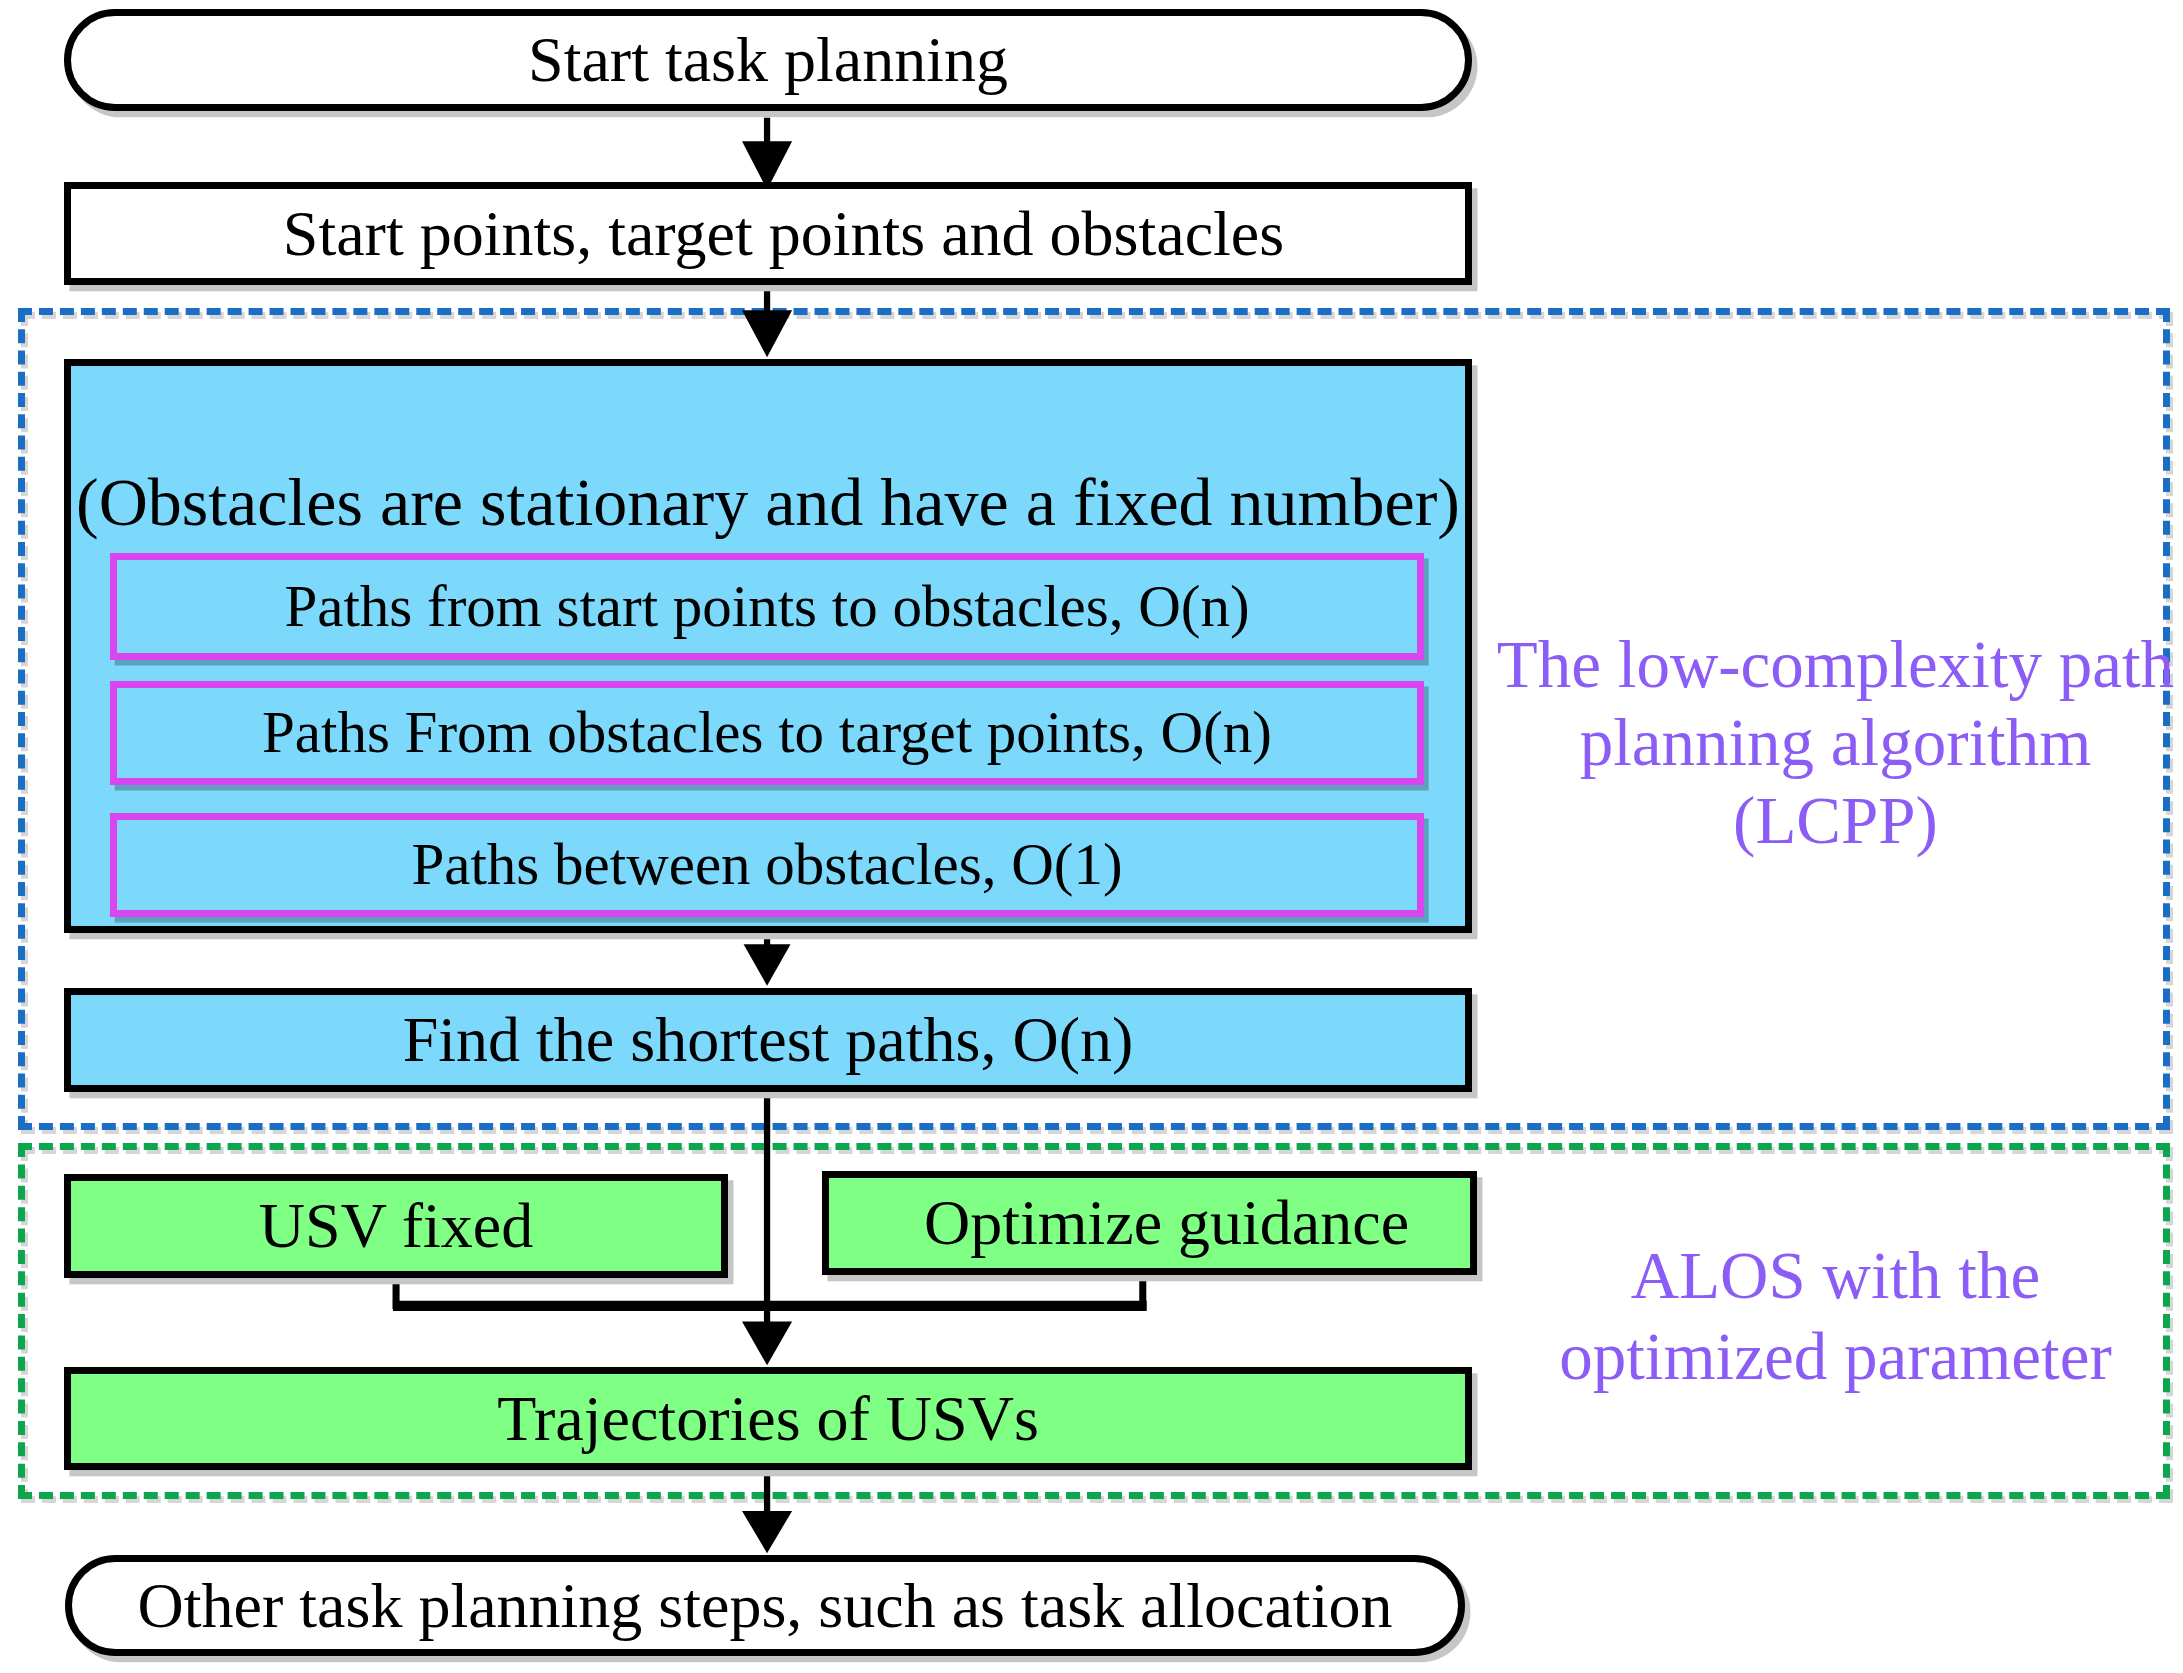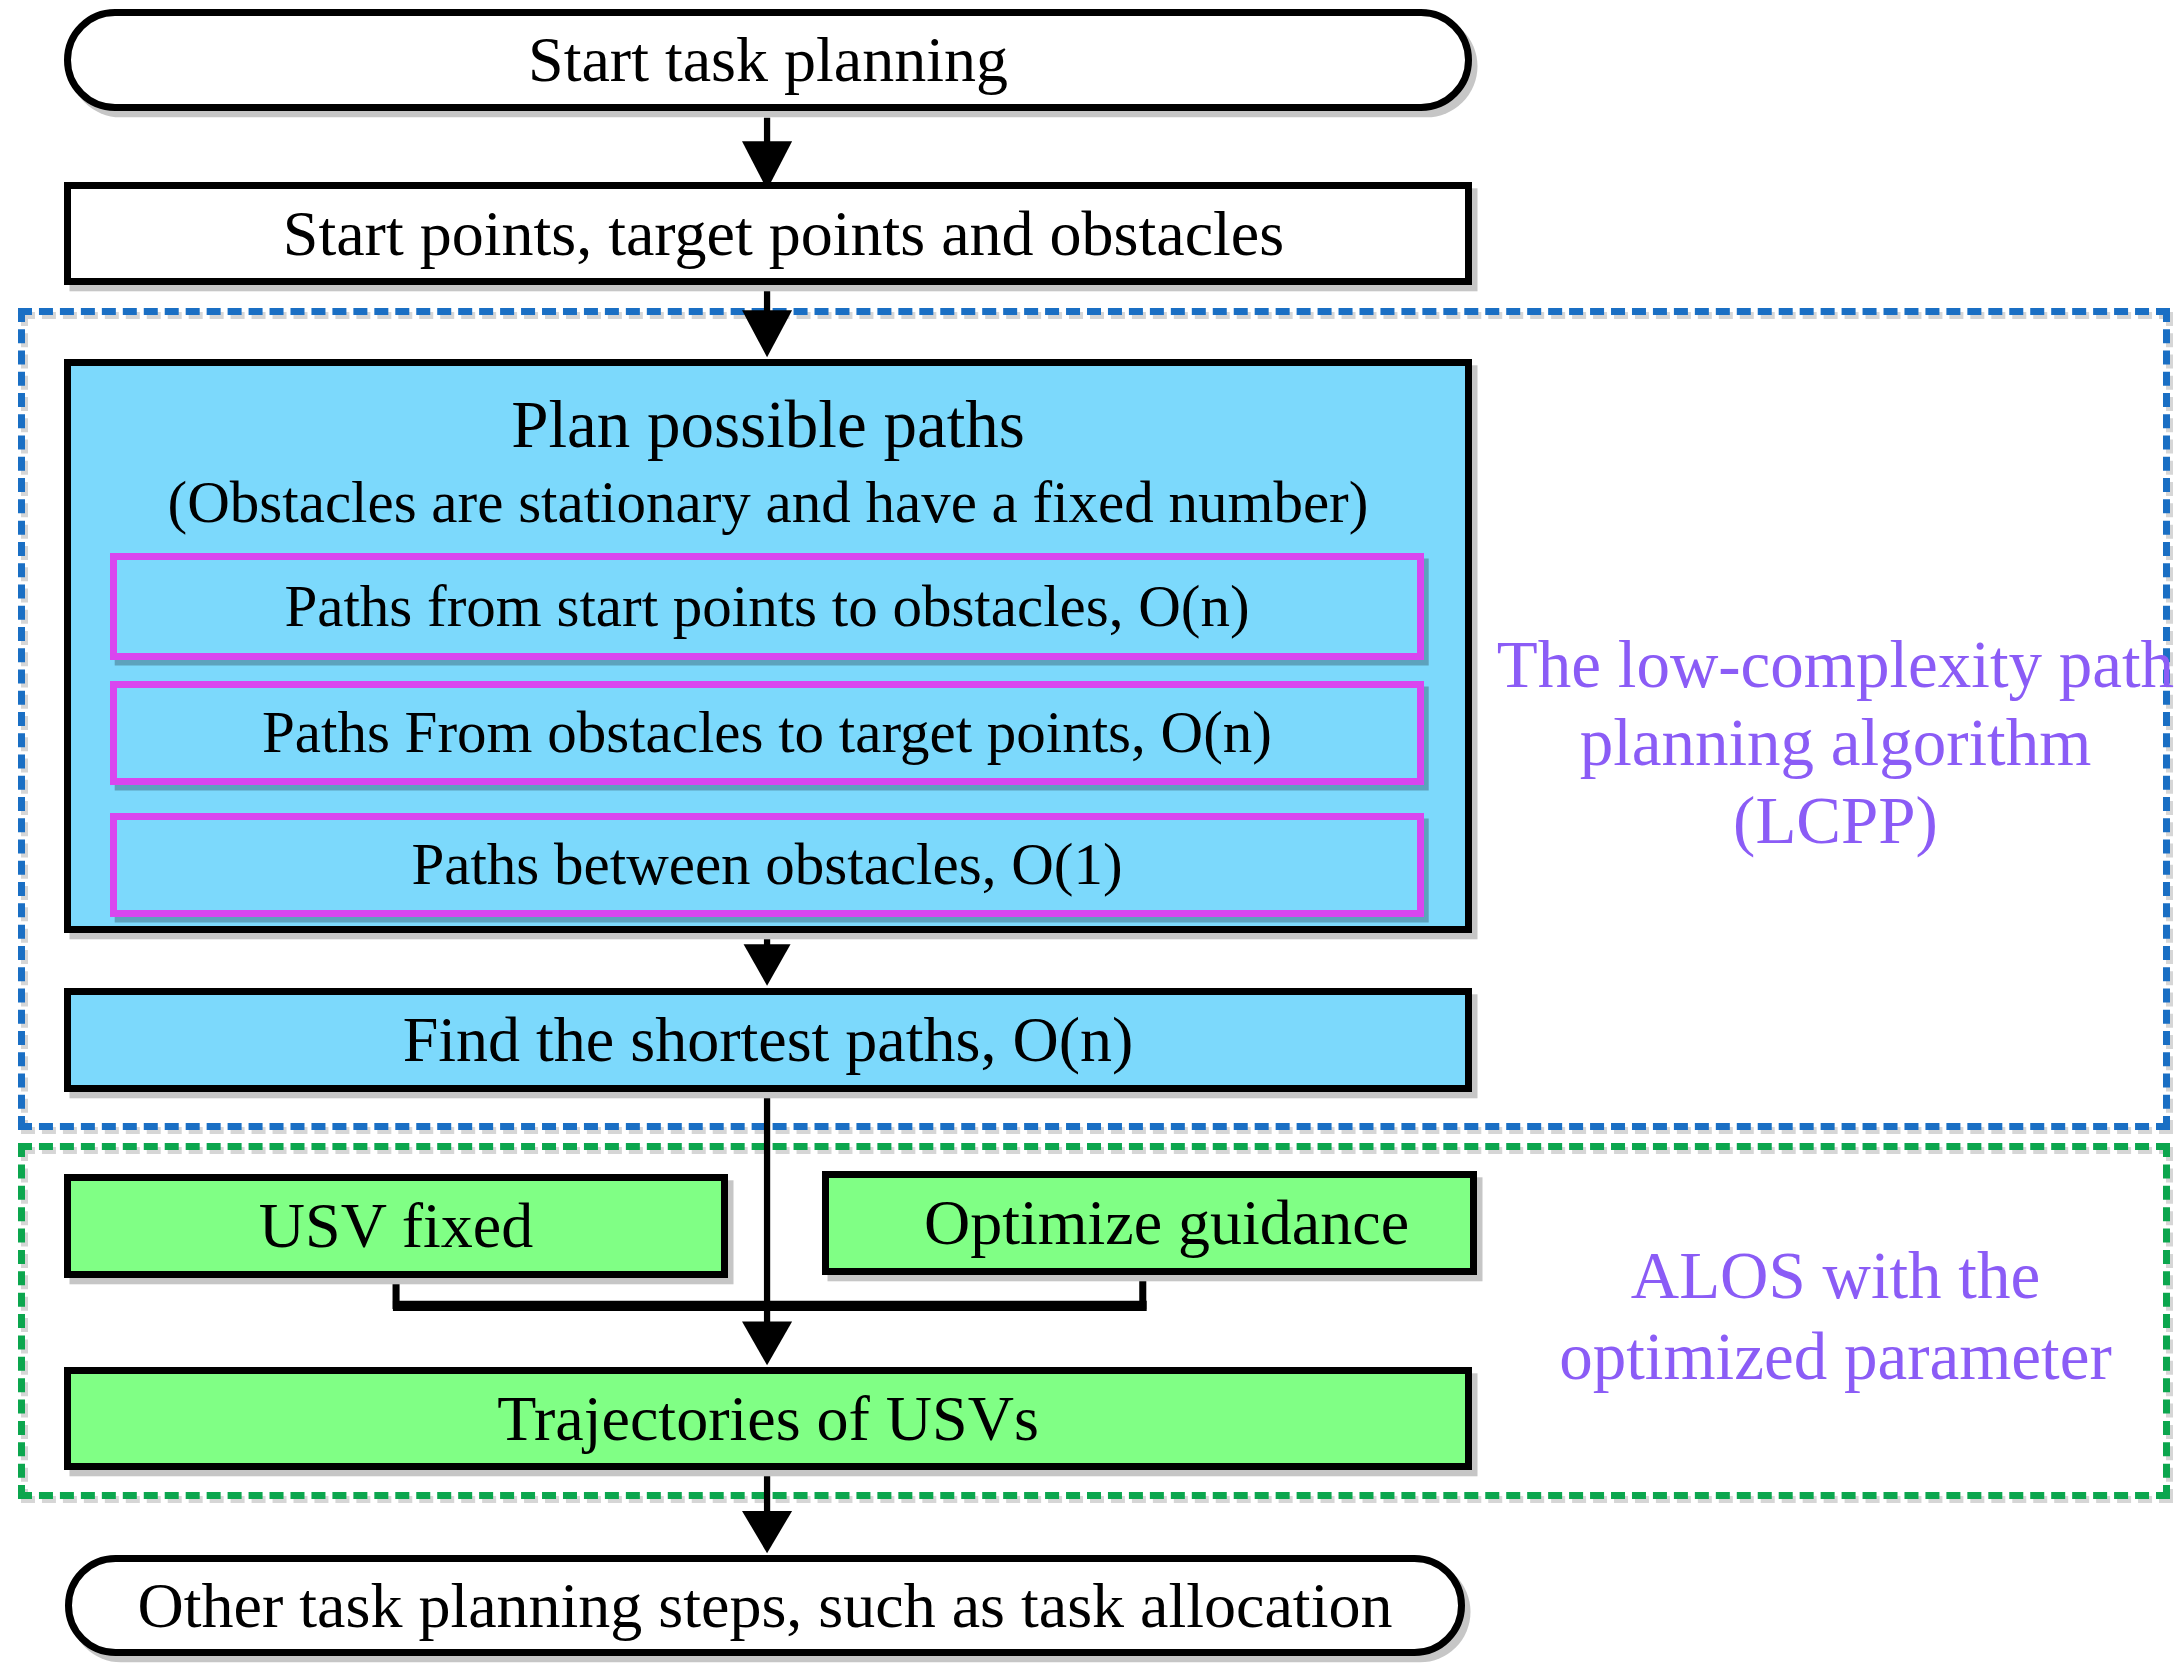--- a/index.html
+++ b/index.html
@@ -57,21 +57,21 @@
   #plan-box {
     left: 64px; top: 359px; width: 1408px; height: 574px;
     display: block;
   }
   .plan-title {
     position: absolute; left: 0; right: 0; top: 19px;
     font-size: 67px; line-height: 78px; text-align: center;
   }
   .plan-subtitle {
     position: absolute; left: 0; right: 0; top: 97px;
-    font-size: 59px; line-height: 78px; text-align: center;
+    font-size: 68px; line-height: 78px; text-align: center;
   }
   .plan-step {
     position: absolute;
     box-sizing: border-box;
     left: 39px; width: 1314px;
     border: 7px solid #d946ef;
     background: #7cd9fc;
     display: flex; align-items: center; justify-content: center;
     text-align: center;
     font-size: 59px;
@@ -151,21 +151,20 @@
 
   <div class="node terminal" id="start-terminal">
     <span>Start task planning</span>
   </div>
 
   <div class="node io" id="inputs-box">
     <span>Start points, target points and obstacles</span>
   </div>
 
   <div class="node blue-fill" id="plan-box">
-    <div class="plan-title">Plan possible paths</div>
     <div class="plan-subtitle">(Obstacles are stationary and have a fixed number)</div>
     <div class="plan-step" id="plan-step-1">
       <span>Paths from start points to obstacles, O(n)</span>
     </div>
     <div class="plan-step" id="plan-step-2">
       <span>Paths From obstacles to target points, O(n)</span>
     </div>
     <div class="plan-step" id="plan-step-3">
       <span>Paths between obstacles, O(1)</span>
     </div>

